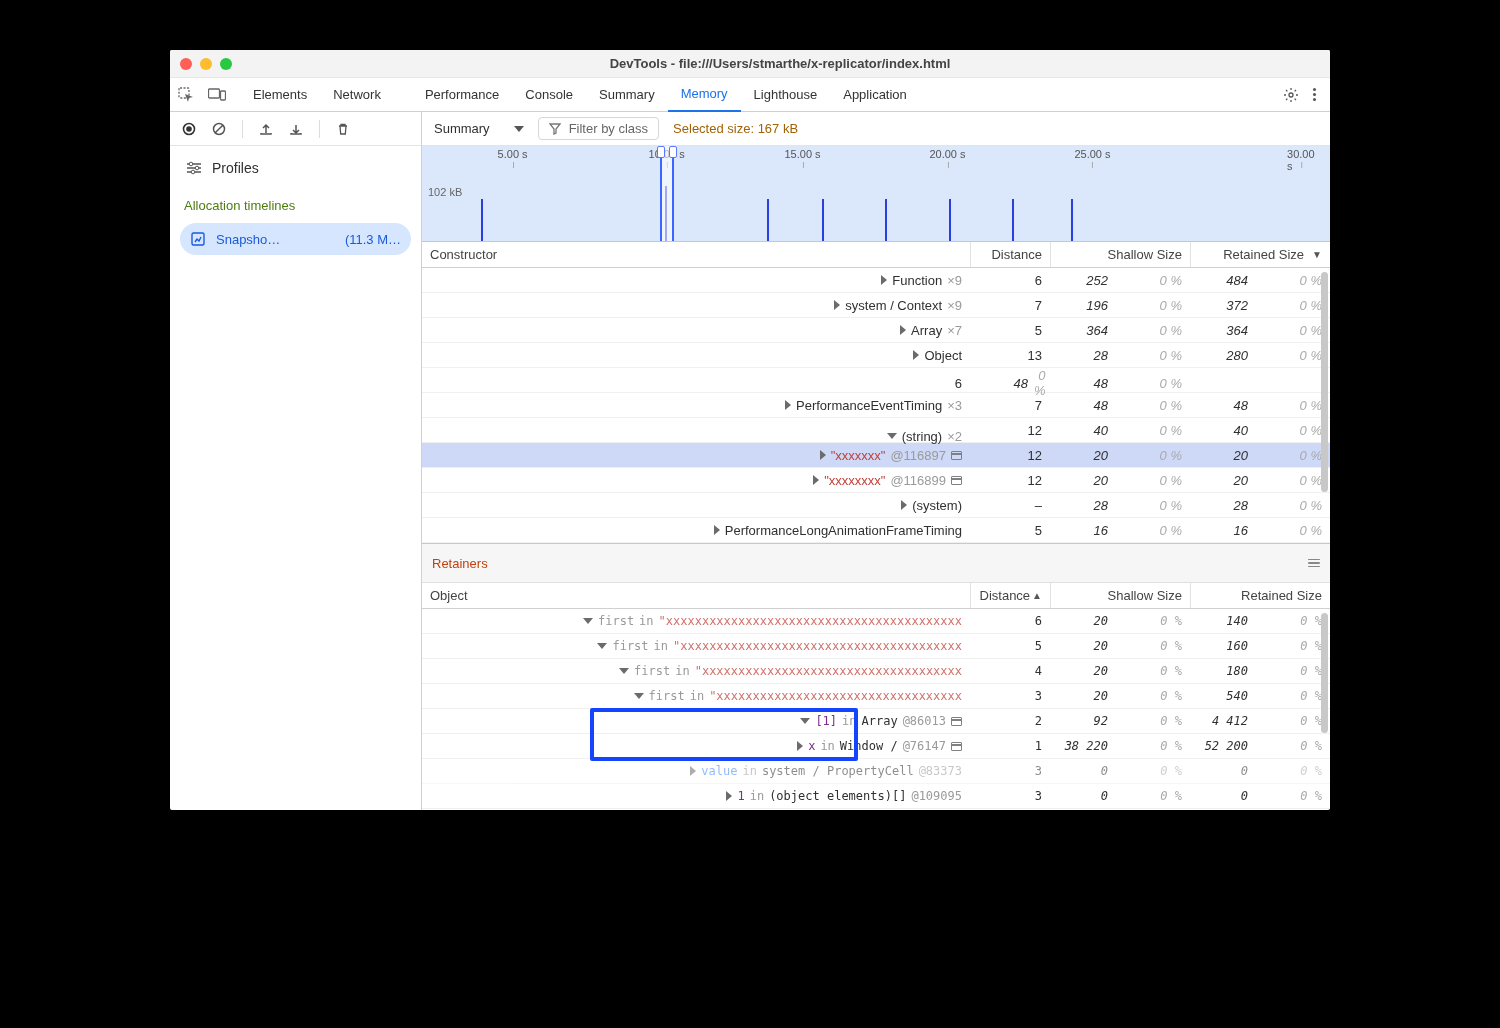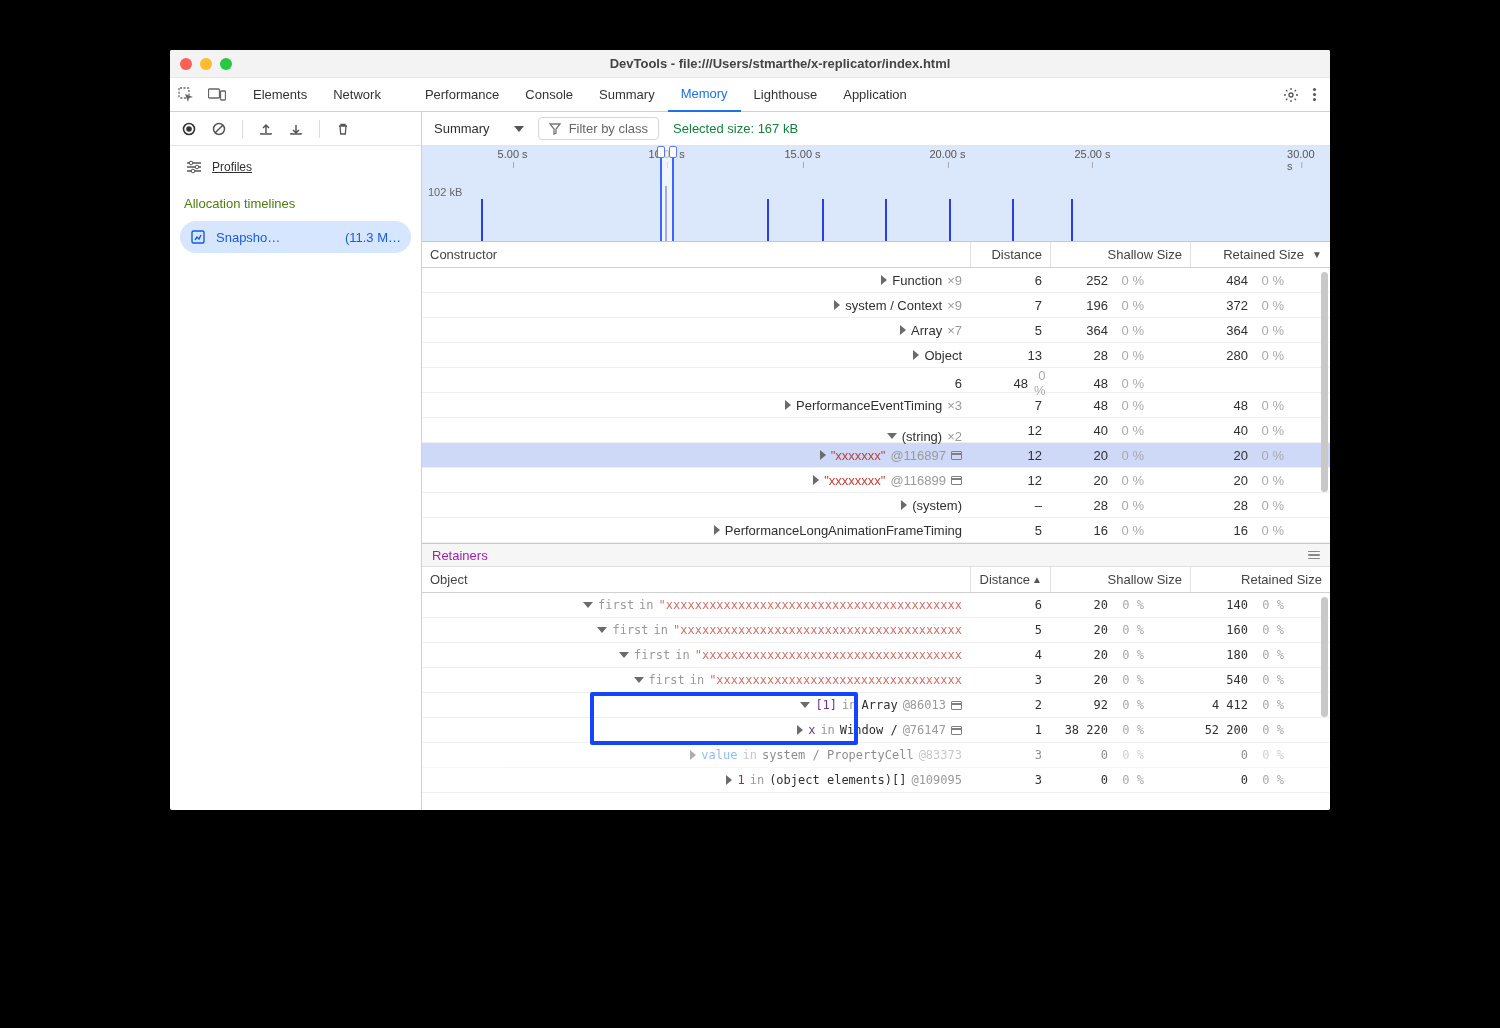--- a/index.html
+++ b/index.html
@@ -41,40 +41,40 @@
   .icon { display:inline-flex; align-items:center; justify-content:center; }
   
   .body { flex:1; display:flex; min-height:0; }
   .sidebar {
     width:252px; border-right:1px solid #d0d0d0; display:flex; flex-direction:column;
   }
   .sidebar-toolbar {
     height:34px; border-bottom:1px solid #e4e4e4;
     display:flex; align-items:center; gap:16px; padding:0 12px; color:#555;
   }
-  .sidebar-group { padding:14px 16px 6px; display:flex; align-items:center; gap:10px; font-size:12px;text-decoration:underline;}
+  .sidebar-group { padding:14px 16px 6px; display:flex; align-items:center; gap:10px; font-size:14px;}
   .sidebar-section-title { padding:16px 14px 10px; color:#4d7c0f; font-size:13px;}
   .snapshot-row {
     margin:0 10px; padding:8px 10px; border-radius:16px;
     background:#d6e6ff; display:flex; align-items:center; gap:10px; color:#1a5add;
     font-size:13px;
   }
   .snapshot-row .size { margin-left:auto; color:#1a5add; }
   
   .main { flex:1; display:flex; flex-direction:column; min-width:0; }
   .main-toolbar {
     height:34px; border-bottom:1px solid #e4e4e4;
     display:flex; align-items:center; gap:14px; padding:0 12px; font-size:13px;
   }
   .summary-sel { display:flex; align-items:center; gap:24px; }
   .filter {
     display:flex; align-items:center; gap:8px;
     border:1px solid #d6d6d6; border-radius:4px; padding:3px 10px; color:#666;
   }
-  .sel-size { color:#15803d;text-align:center; }
+  .sel-size { color:#a16207;text-align:center; }
   
   .timeline {
     height:96px; background:#dbe7fb; border-bottom:1px solid #c7c7c7;
     position:relative; overflow:hidden;
   }
   .ticks { position:absolute; top:0; left:0; right:2px; height:18px; }
   .tick { position:absolute; top:2px; font-size:11px; color:#555; transform:translateX(-50%);}
   .tick::before { content:""; position:absolute; left:50%; top:14px; width:1px; height:6px; background:#aaa;}
   .bars { position:absolute; top:18px; left:0; right:0; bottom:0;}
   .bar { position:absolute; bottom:0; width:2px; background:#2a3fe0;}
@@ -95,34 +95,34 @@
   
   .rows { overflow:auto; }
   .row {
     display:grid; grid-template-columns: 1fr 80px 140px 140px;
     height:25px; align-items:center; border-bottom:1px solid #f0f0f0;
     font-size:13px;
   }
   .row > div { padding:0 8px; display:flex; align-items:center; height:100%;}
   .row .c1 { gap:5px; white-space:nowrap; overflow:hidden;justify-content:flex-end;}
   .row .num { justify-content:flex-end; }
-  .row .sizec { justify-content:flex-start; gap:6px;}
+  .row .sizec { justify-content:space-between; gap:6px;font-style:italic;}
   .row .sizec .val{ min-width:50px; text-align:right; display:inline-block;}
   .row .sizec .pct{ color:#aaa; width:30px; text-align:right; display:inline-block;}
   .row.selected { background:#cdd9f6;}
   .disclosure { width:0; height:0; border-style:solid; display:inline-block;}
   .tri-right { border-width:5px 0 5px 6px; border-color:transparent transparent transparent #6b6b6b;}
   .tri-down { border-width:6px 5px 0 5px; border-color:#6b6b6b transparent transparent transparent;}
   .muted { color:#9a9a9a;}
   .red { color:#c23f38;}
   .mono { font-family: Menlo, Consolas, monospace; font-size:12px;}
   .win-icon { display:inline-block; width:11px; height:9px; border:1.5px solid #808080; border-radius:1px; position:relative;}
   .win-icon::before{content:"";position:absolute;top:1.5px;left:0;right:0;height:1.5px;background:#808080;}
   
-  .ret-title { height:24px; border-top:1px solid #c9c9c9; border-bottom:1px solid #e0e0e0; display:flex; align-items:center; padding:0 10px; color:#a21caf; background:#f6f6f6; justify-content:space-between;}
+  .ret-title { height:40px; border-top:1px solid #c9c9c9; border-bottom:1px solid #e0e0e0; display:flex; align-items:center; padding:0 10px; color:#c2410c; background:#f6f6f6; justify-content:space-between;}
   .ret-rows .row { font-family: Menlo, Consolas, monospace; font-size:12px;}
   .highlight-box { position:absolute; border:4px solid #1544ff; pointer-events:none; border-radius:2px;}
   .ret-area { position:relative; }
   .kebab { display:inline-flex; flex-direction:column; gap:2px;}
   .kebab span{width:3px;height:3px;border-radius:50%;background:#555;}
   .hamburger { display:inline-flex; flex-direction:column; gap:2px;}
   .hamburger span{width:12px;height:1.5px;background:#888;border-radius:1px;}
   .scroll-stub { position:absolute; right:2px; width:7px; background:#c8c8c8; border-radius:4px;}
 </style>
 </head>

